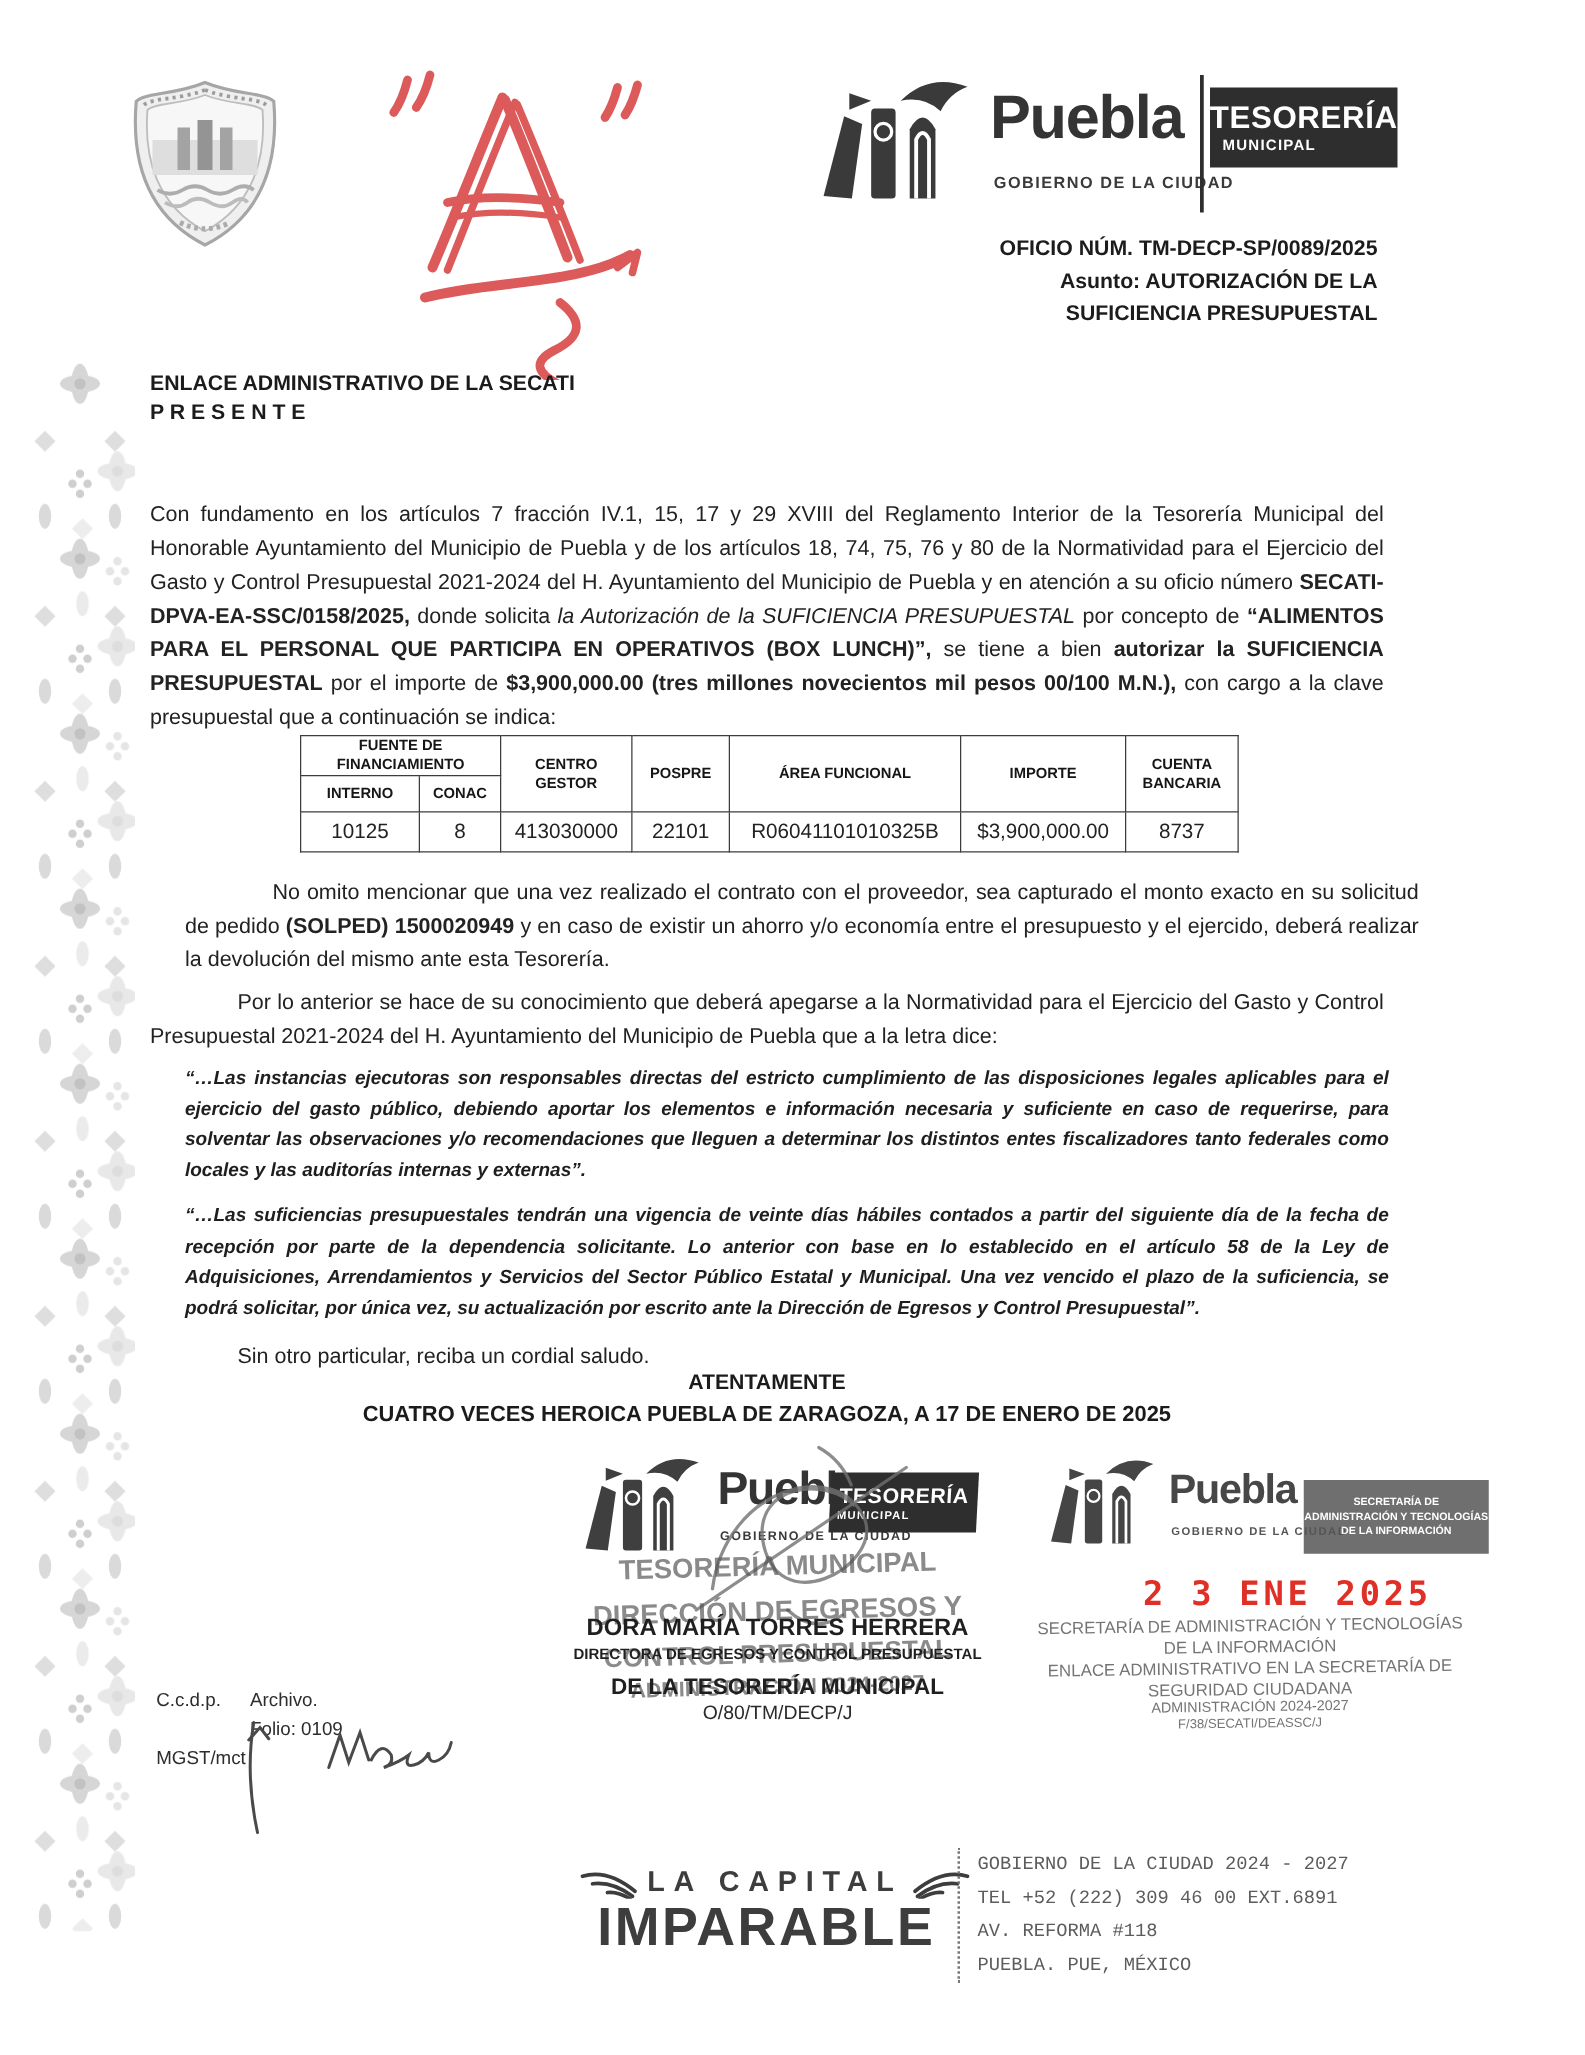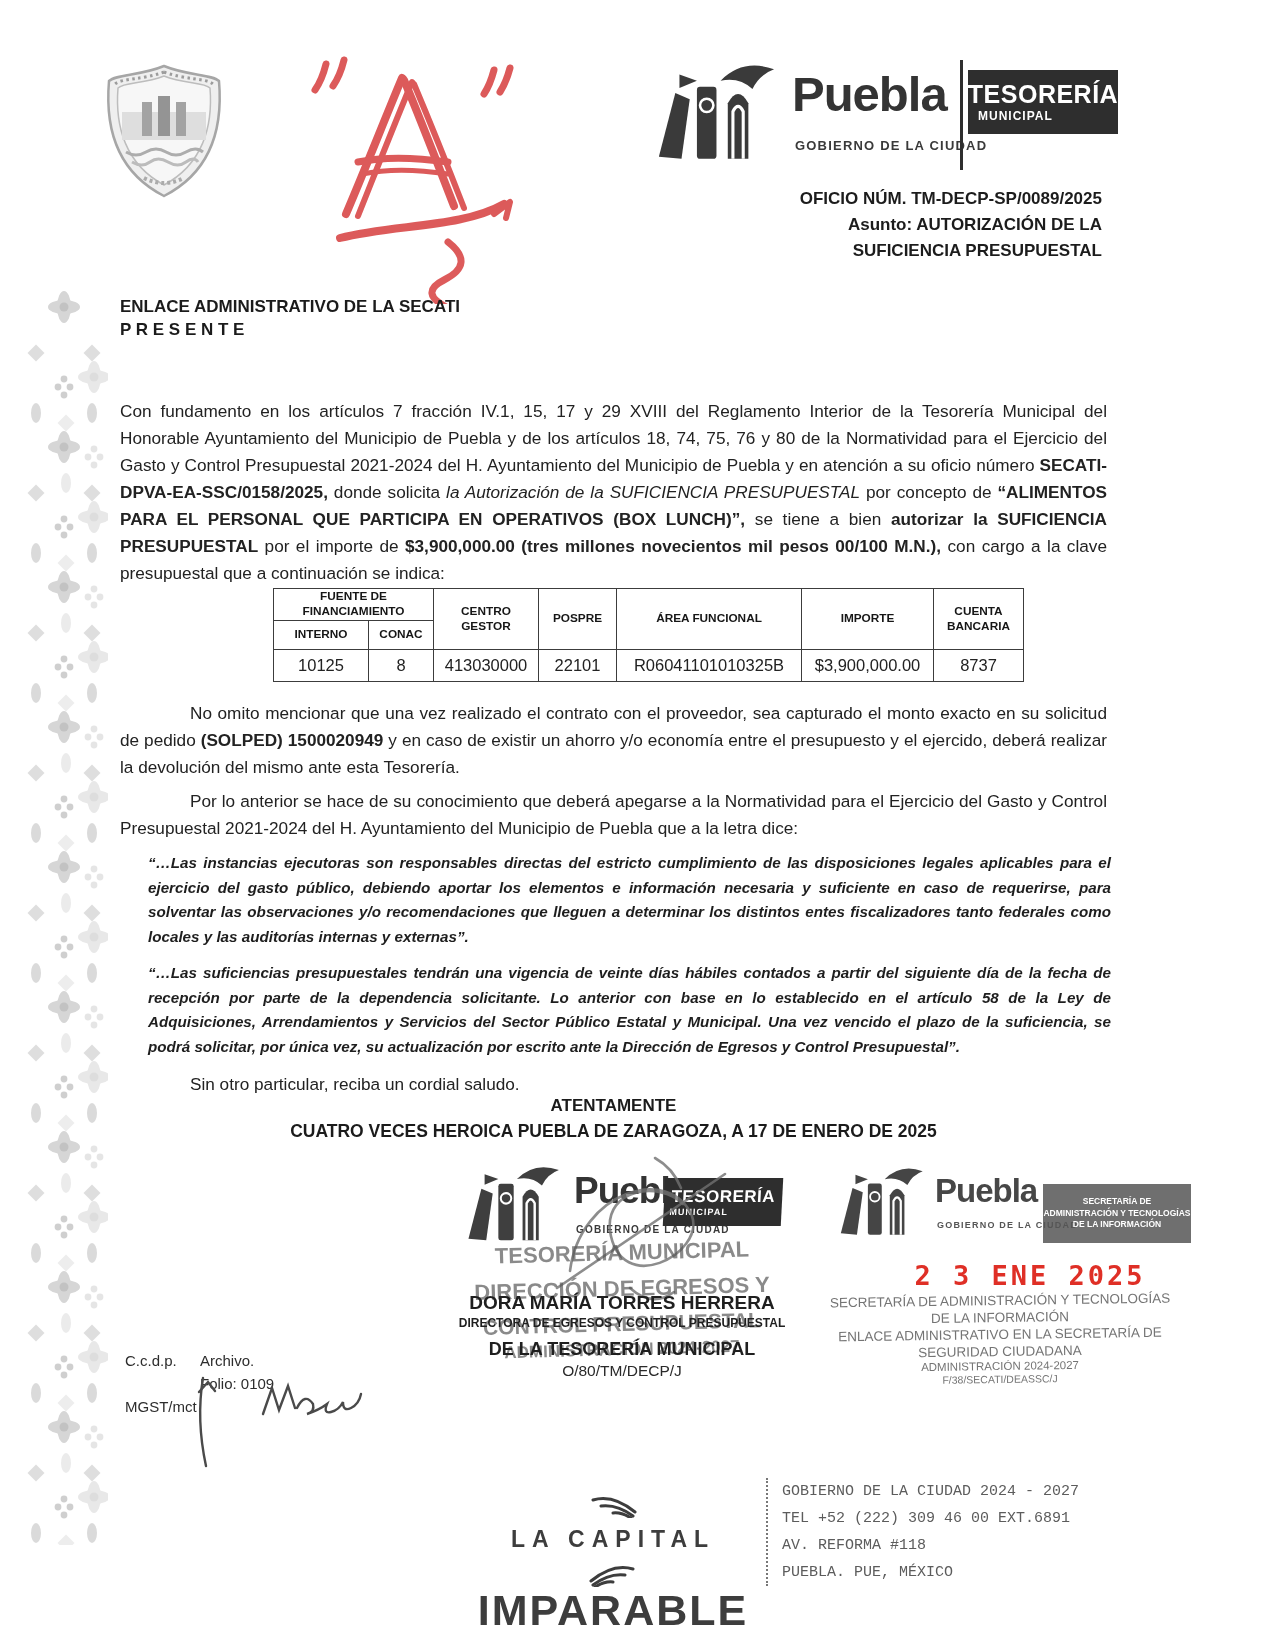--- a/index.html
+++ b/index.html
@@ -29,42 +29,42 @@
   .para{position:absolute;left:120px;width:987px;font-size:17.2px;line-height:27px;
         text-align:justify;color:#222;}
   .indent{text-indent:70px;}
   .seg-b{font-weight:bold;}
   .seg-i{font-style:italic;}
   .quote{position:absolute;left:148px;width:963px;font-size:15.2px;line-height:24.5px;
          font-weight:bold;font-style:italic;text-align:justify;color:#1e1e1e;}
   #closing{left:190px;top:1074px;font-size:17.2px;color:#222;}
   
   #budget-table{left:240px;top:588px;}
-  #budget-table table{border-collapse:collapse;table-layout:fixed;margin-left:33px;}
+  #budget-table table{border-collapse:collapse;table-layout:fixed;}
   #budget-table th,#budget-table td{border:1.6px solid #3c3c3c;padding:0 3px;text-align:center;vertical-align:middle;}
   #budget-table th{font-size:11.8px;font-weight:bold;line-height:1.3;height:28px;color:#161616;}
   #budget-table td{font-size:16.5px;height:31px;color:#222;}
   
   #atentamente{left:120px;top:1096px;width:987px;text-align:center;font-weight:bold;font-size:17px;color:#1b1b1b;}
   #place-date{left:120px;top:1121px;width:987px;text-align:center;font-weight:bold;font-size:17.5px;color:#1b1b1b;}
   
   .stamp-line{position:absolute;width:520px;text-align:center;font-weight:bold;
               color:rgba(82,82,82,.68);transform:rotate(-1.6deg);}
   .sig-bold{position:absolute;left:362px;width:520px;text-align:center;font-weight:bold;color:#1f1f1f;}
   #sig-ref{position:absolute;left:362px;width:520px;text-align:center;font-weight:normal;font-size:15.5px;color:#2a2a2a;}
   #date-stamp{left:905px;top:1260px;width:250px;text-align:center;
       font-family:"DejaVu Sans Mono", monospace;font-weight:bold;font-size:27px;
       letter-spacing:3px;color:#df2f26;}
   .rstamp-line{position:absolute;left:800px;width:400px;text-align:center;
                color:rgba(92,92,92,.85);transform:rotate(-.8deg);}
   
   .cc-text{position:absolute;font-size:15px;color:#2d2d2d;}
   
   #footer-brand{left:448px;top:1492px;width:330px;text-align:center;color:#3d3d3d;}
-  #footer-brand .cap-row{display:flex;align-items:center;justify-content:center;gap:8px;flex-direction:column;}
+  #footer-brand .cap-row{display:flex;align-items:center;justify-content:flex-end;gap:8px;}
   #footer-brand .cap-text{font-weight:bold;font-size:23px;letter-spacing:7px;}
   #footer-brand .imp-text{font-weight:bold;font-size:43px;letter-spacing:2px;line-height:1;margin-top:2px;}
   #footer-contact{left:766px;top:1478px;padding-left:14px;border-left:2px dotted #777;
       font-family:"Liberation Mono", monospace;font-size:15px;line-height:27px;color:#5c5c5c;}
 </style>
 </head>
 <body>
 
 <div class="abs" id="crest">
   <svg width="145" height="142" viewBox="0 0 145 142">
@@ -192,21 +192,21 @@
         <td>413030000</td>
         <td>22101</td>
         <td>R06041101010325B</td>
         <td>$3,900,000.00</td>
         <td>8737</td>
       </tr>
     </tbody>
   </table>
 </div>
 
-<div class="para indent" style="top:700px;"><span>No omito mencionar que una vez realizado el contrato con el proveedor, sea capturado el monto exacto en su solicitud de pedido </span><span class="seg-b">(SOLPED) 1500020949</span><span> y en caso de existir un ahorro y/o economía entre el presupuesto y el ejercido, deberá realizar la devolución del mismo ante esta Tesorería.</span></div>
+<div class="para indent" style="top:700px;margin-left:28px;"><span>No omito mencionar que una vez realizado el contrato con el proveedor, sea capturado el monto exacto en su solicitud de pedido </span><span class="seg-b">(SOLPED) 1500020949</span><span> y en caso de existir un ahorro y/o economía entre el presupuesto y el ejercido, deberá realizar la devolución del mismo ante esta Tesorería.</span></div>
 <div class="para indent" style="top:788px;">Por lo anterior se hace de su conocimiento que deberá apegarse a la Normatividad para el Ejercicio del Gasto y Control Presupuestal 2021-2024 del H. Ayuntamiento del Municipio de Puebla que a la letra dice:</div>
 <div class="quote" style="top:851px;">“…Las instancias ejecutoras son responsables directas del estricto cumplimiento de las disposiciones legales aplicables para el ejercicio del gasto público, debiendo aportar los elementos e información necesaria y suficiente en caso de requerirse, para solventar las observaciones y/o recomendaciones que lleguen a determinar los distintos entes fiscalizadores tanto federales como locales y las auditorías internas y externas”.</div>
 <div class="quote" style="top:961px;">“…Las suficiencias presupuestales tendrán una vigencia de veinte días hábiles contados a partir del siguiente día de la fecha de recepción por parte de la dependencia solicitante. Lo anterior con base en lo establecido en el artículo 58 de la Ley de Adquisiciones, Arrendamientos y Servicios del Sector Público Estatal y Municipal. Una vez vencido el plazo de la suficiencia, se podrá solicitar, por única vez, su actualización por escrito ante la Dirección de Egresos y Control Presupuestal”.</div>
 <div class="abs" id="closing">Sin otro particular, reciba un cordial saludo.</div>
 
 <div class="abs" id="atentamente">ATENTAMENTE</div>
 <div class="abs" id="place-date">CUATRO VECES HEROICA PUEBLA DE ZARAGOZA, A 17 DE ENERO DE 2025</div>
 
 <div class="abs" style="left:462px;top:1158px;width:340px;height:92px;">
   <svg width="105" height="88" viewBox="0 0 130 105">

